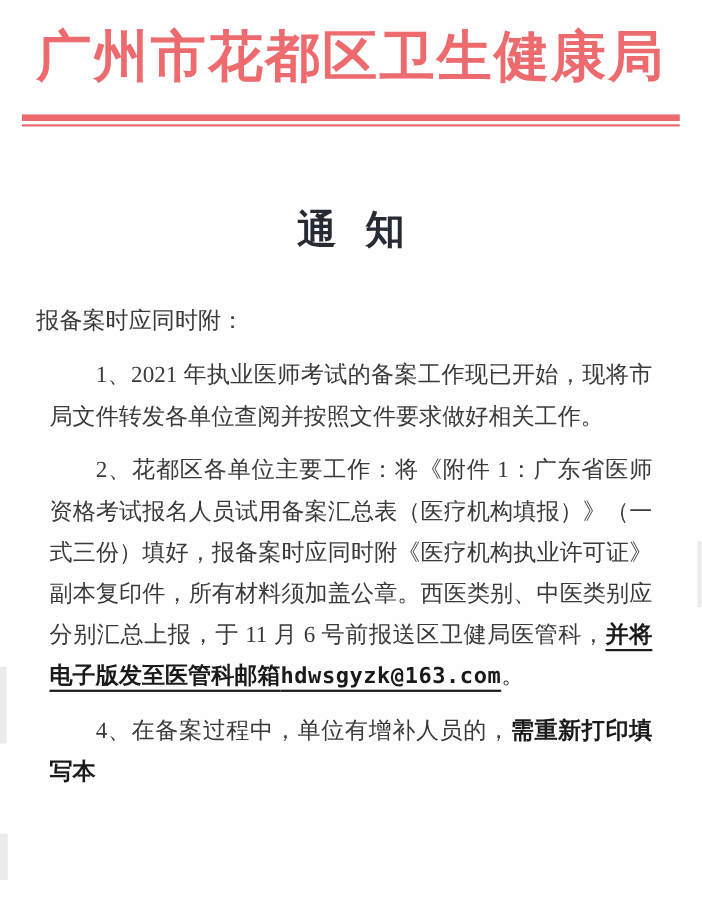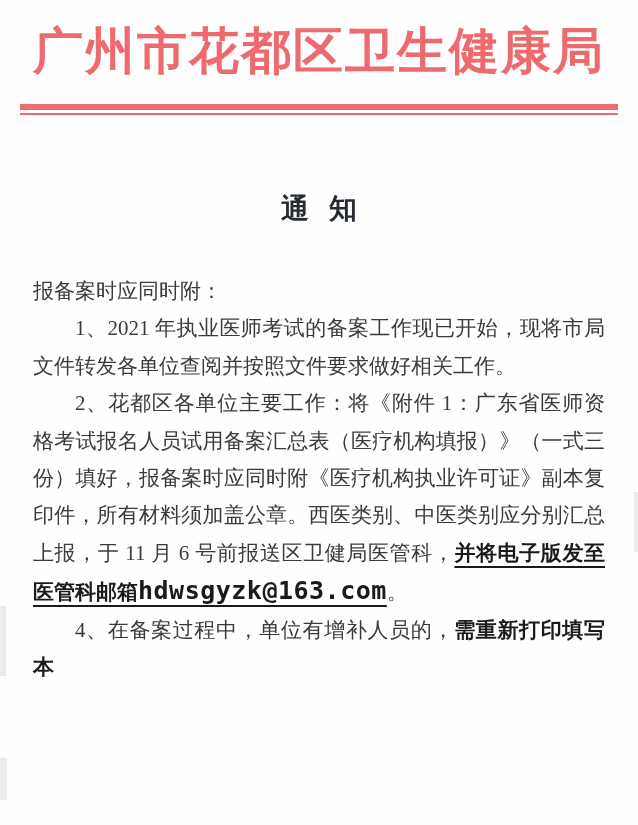--- a/index.html
+++ b/index.html
@@ -41,46 +41,46 @@
     margin: 20px -13px 0 -13px;
   }
   .rule-thick { height: 6px; background: var(--accent-red); }
   .rule-thin  { height: 2px; background: var(--accent-red); margin-top: 3px; }
 
   
   .title {
     margin: 72px 0 0 0;
     text-align: center;
     color: var(--title-ink);
-    font-size: 28px;
+    font-size: 36px;
     font-weight: bold;
     line-height: 44px;
     letter-spacing: 0.72em;
     padding-left: 0.72em;
   }
 
   
   .doc-body {
     margin-top: 42px;
     color: var(--body-ink);
     font-size: 21px;
     line-height: 37.4px;
     text-align: justify;
   }
   .salutation { margin: 0; }
-  .para { margin: 0; text-indent: 2em; }
+  .para { margin: 12px; text-indent: 2em; }
   .seg-bold { font-weight: bold; color: var(--bold-ink); }
   .seg-underline {
     text-decoration: underline;
     text-underline-offset: 6px;
     text-decoration-thickness: 1.5px;
   }
   .seg-latin {
     font-family: "DejaVu Sans Mono", "Liberation Mono", monospace;
-    font-size: 25px;
+    font-size: 20px;
     letter-spacing: 0.5px;
   }
 
   
   .scan-artifact { position: absolute; background: #b9b9b9; opacity: 0.28; }
   .artifact-left-1  { left: 0; top: 606px; width: 6px; height: 70px; }
   .artifact-left-2  { left: 0; top: 758px; width: 7px; height: 42px; }
   .artifact-right-1 { right: 0; top: 492px; width: 4px; height: 60px; }
 </style>
 </head>

